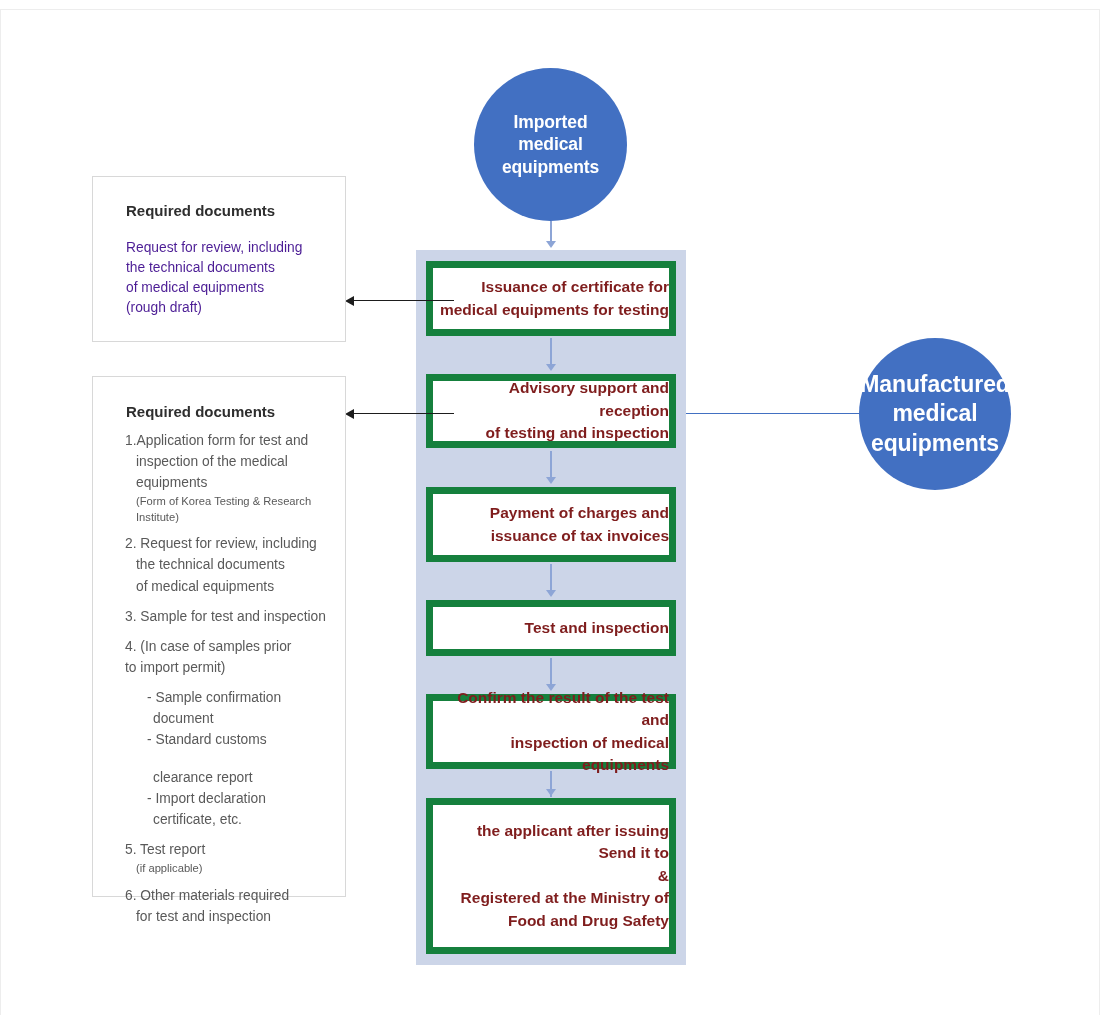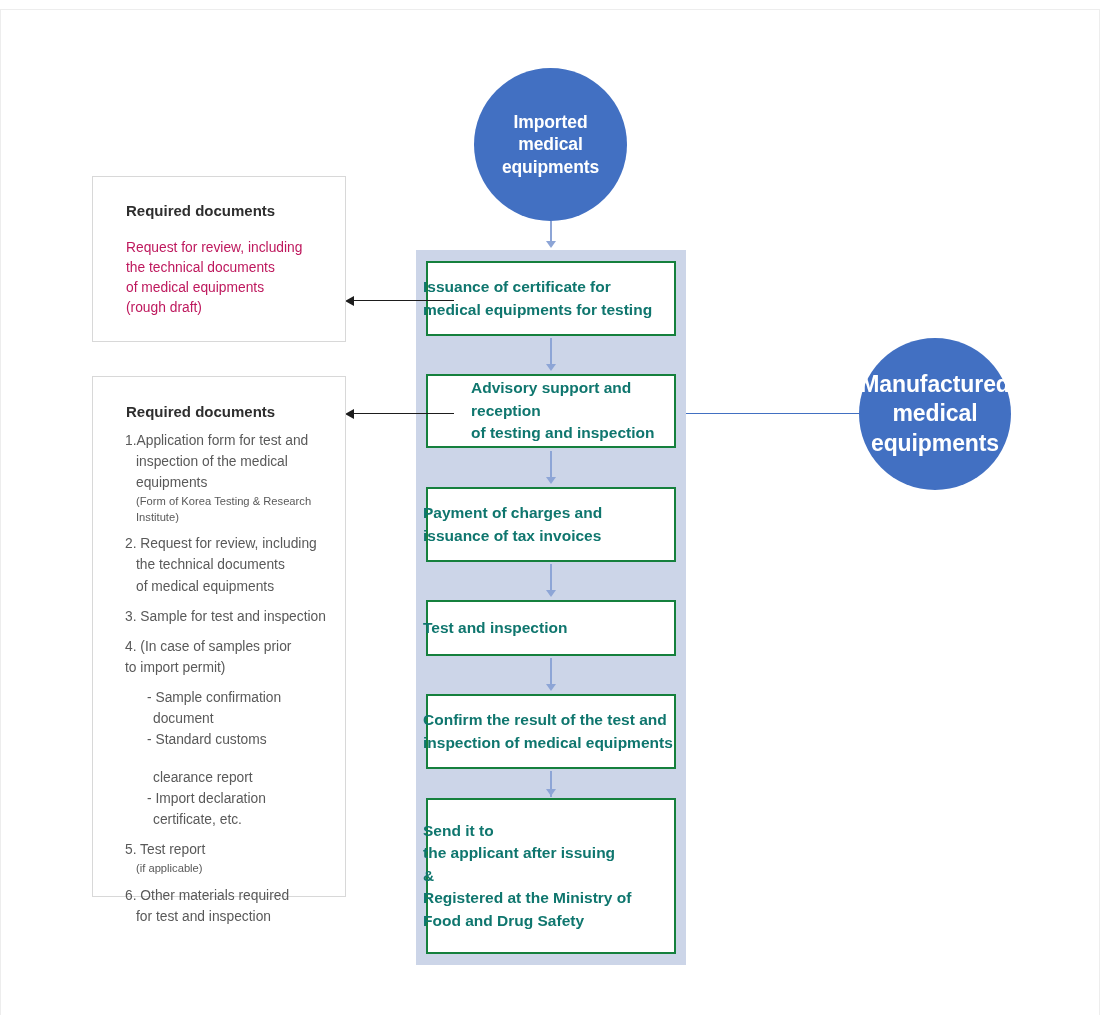--- a/index.html
+++ b/index.html
@@ -55,27 +55,27 @@
     left: 415px; top: 240px;
     width: 270px;
     height: 715px;
     background: #ccd5e8;
   }
   .flow-box {
     position: absolute;
     left: 10px;
     width: 250px;
     background: #ffffff;
-    border: 2px solid #15803d;
+    border: 7px solid #15803d;
     box-sizing: border-box;
-    color: #0f766e;
+    color: #7f1d1d;
     font-weight: bold;
     font-size: 15.5px;
     line-height: 1.45;
-    text-align: left;
+    text-align: right;
     display: flex;
     align-items: center;
     justify-content: center;
   }
   .flow-box span { display: block; width: 260px; margin-left: -5px; }
 
   #box-1 { top: 11px;  height: 75px; }
   #box-2 { top: 124px; height: 74px; padding-left: 48px; }
   #box-3 { top: 237px; height: 75px; }
   #box-4 { top: 350px; height: 56px; }
@@ -99,21 +99,21 @@
     font-weight: bold;
     color: #2e2e2e;
   }
   #doc-card-1 .doc-title { top: 25px; }
   #doc-card-2 .doc-title { top: 26px; }
 
   .doc-body {
     position: absolute;
     left: 33px;
     right: 8px;
-    color: #be185d;
+    color: #4c1d95;
     font-size: 13.8px;
     line-height: 1.44;
   }
   #doc-card-1 .doc-body { top: 61px; }
 
   .doc-list {
     position: absolute;
     left: 32px;
     right: 6px;
     top: 54px;
@@ -229,22 +229,22 @@
         <div>Confirm the result of the test and</div>
         <div>inspection of medical equipments</div>
       </span>
     </div>
 
     <div class="conn v-line" style="left:134px; top:521px; height:26px;"></div>
     <div class="conn arrow-down" style="left:130px; top:539px;"></div>
 
     <div class="flow-box" id="box-6">
       <span>
+        <div>the applicant after issuing</div>
         <div>Send it to</div>
-        <div>the applicant after issuing</div>
         <div>&amp;</div>
         <div>Registered at the Ministry of</div>
         <div>Food and Drug Safety</div>
       </span>
     </div>
 
   </div>
 
   <div class="conn h-line-dark" style="left:353px; top:290px; width:100px;"></div>
   <div class="conn arrow-left-dark" style="left:344px; top:286px;"></div>

